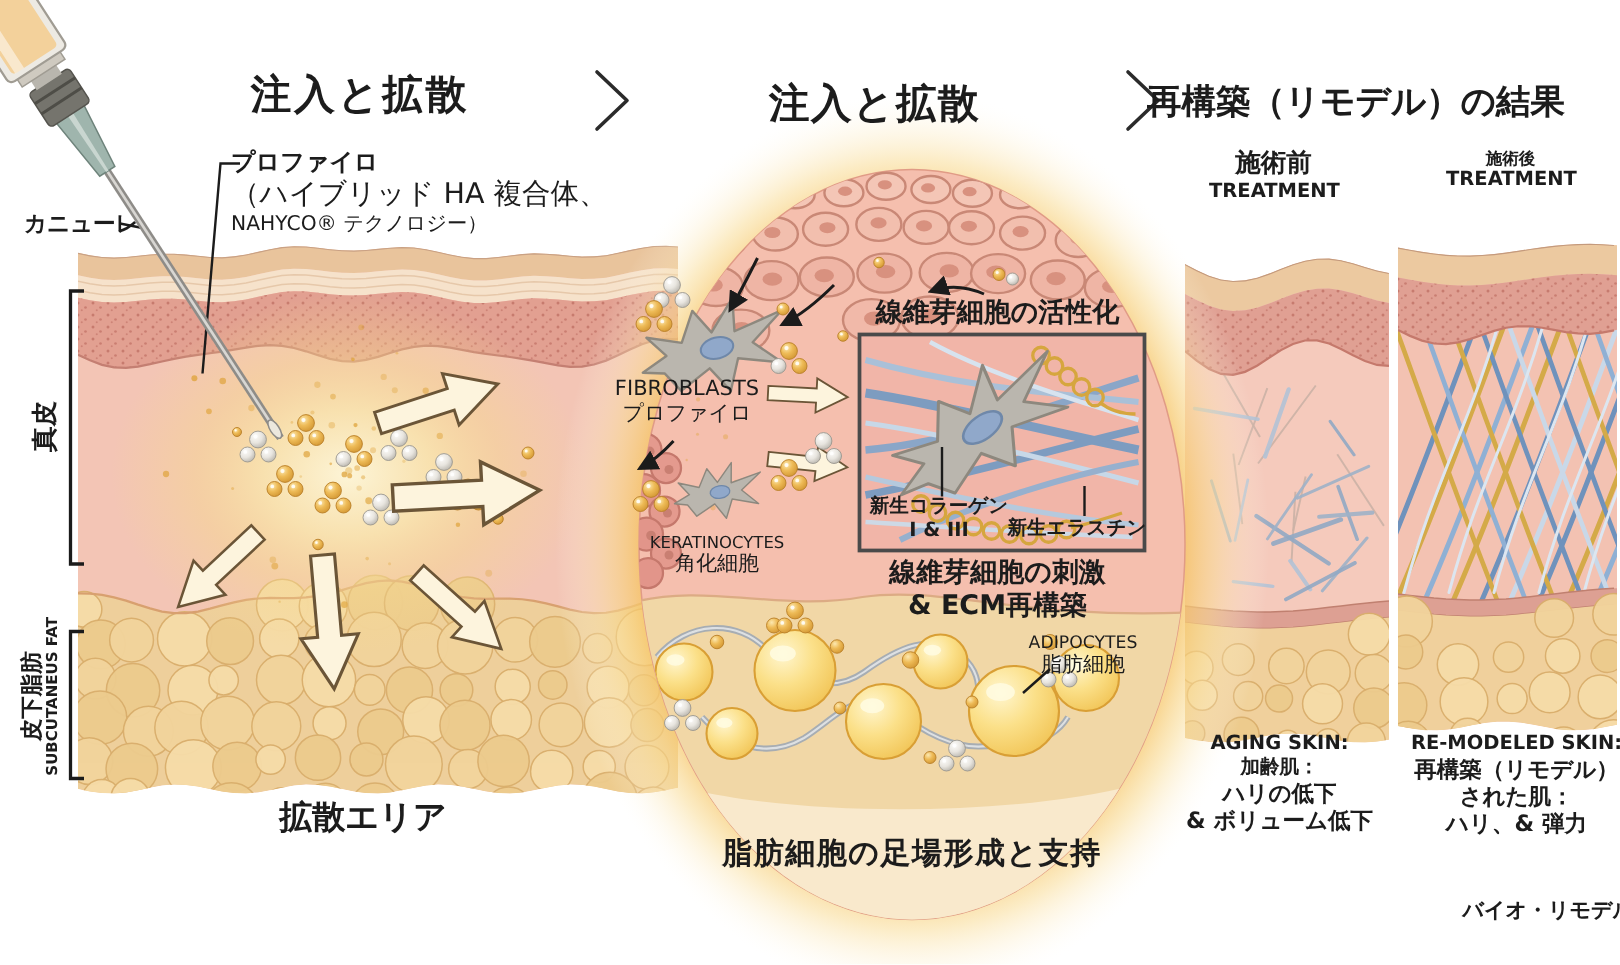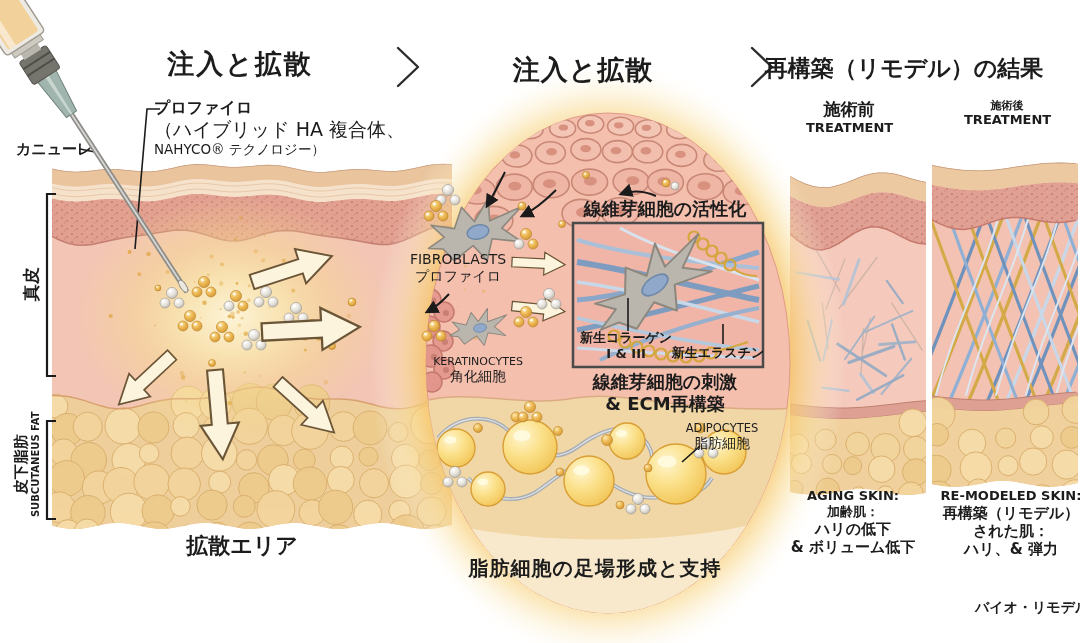--- a/index.html
+++ b/index.html
@@ -788,21 +788,21 @@
 <div class="lbl b c nw" style="left:575px;top:371px;width:180px;font-size:18px">
   <span style="display:block">線維芽細胞の刺激</span>
   <span style="display:block">&amp; ECM再構築</span>
 </div>
 
 <div class="lbl c nw" style="left:672px;top:421px;width:100px">
   <span style="display:block;font-size:11.5px">ADIPOCYTES</span>
   <span style="display:block;font-size:14px">脂肪細胞</span>
 </div>
 
-<div class="lbl b c nw" style="left:455px;top:556px;width:280px;font-size:20px;letter-spacing:1px">脂肪細胞の足場形成と支持</div>
+<div class="lbl b c nw" style="left:468px;top:556px;width:280px;font-size:20px;letter-spacing:1px">脂肪細胞の足場形成と支持</div>
 
 <div class="lbl c nw" style="left:806px;top:99px;width:86px">
   <span class="b" style="display:block;font-size:17px">施術前</span>
   <span class="b" style="display:block;font-size:13px">TREATMENT</span>
 </div>
 <div class="lbl c nw" style="left:964px;top:99px;width:86px">
   <span class="b" style="display:block;font-size:11px">施術後</span>
   <span class="b" style="display:block;font-size:13px">TREATMENT</span>
 </div>
 

